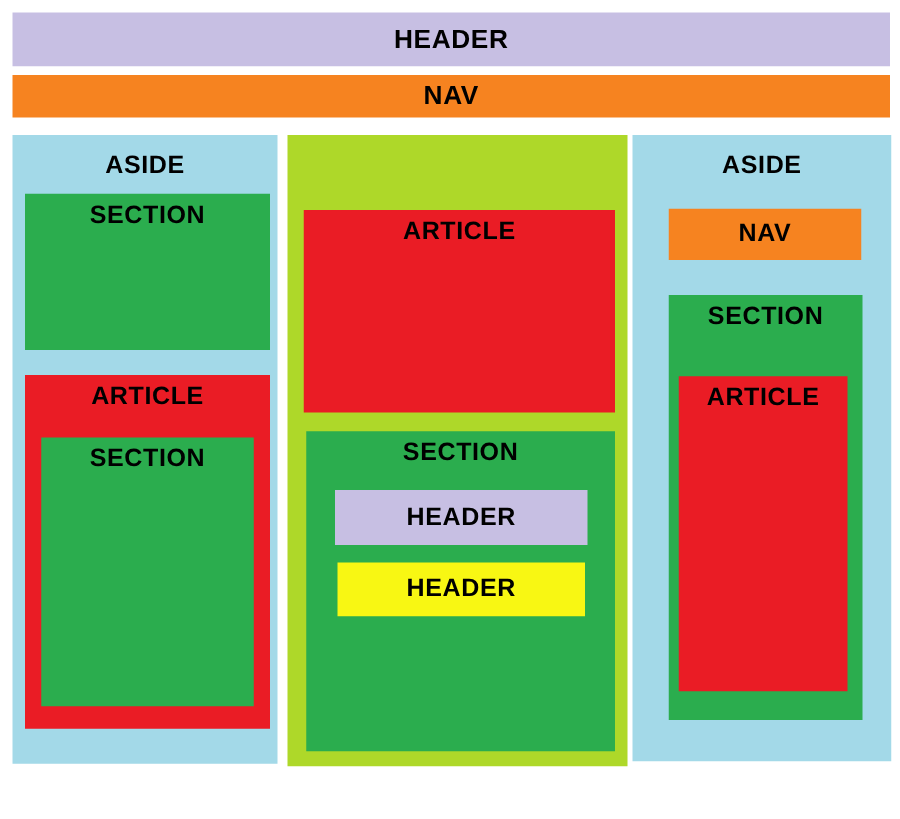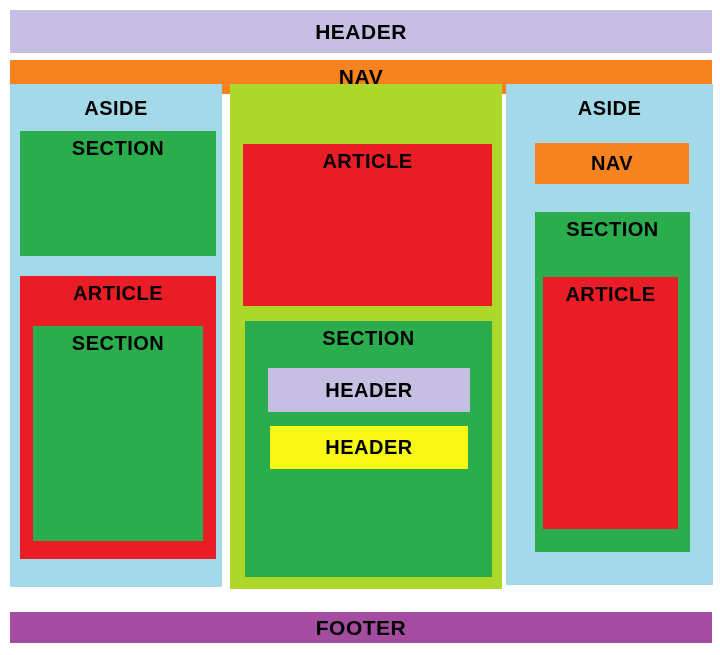--- a/index.html
+++ b/index.html
@@ -21,21 +21,21 @@
   }
 
   
   .bar { position: absolute; left: 10px; width: 702px; display: flex; align-items: center; justify-content: center; }
   .bar .lbl { font-size: 21px; }
   .bar-header { top: 10px;  height: 43px; background: var(--c-header, #C7BFE3); }
   .bar-nav    { top: 60px;  height: 34px; background: var(--c-nav, #F68320); }
   .bar-footer { top: 612px; height: 31px; background: var(--c-footer, #A44C9F); }
 
   
-  .col { position: absolute; top: 84px; }
+  .col { position: absolute; top: 108px; }
   .col-lbl { padding-top: 13px; }
   .aside-left  { left: 10px;  width: 212px; height: 503px; background: var(--c-aside, #A3D9E8); }
   .main-col    { left: 230px; width: 272px; height: 505px; background: var(--c-main, #AED829); }
   .aside-right { left: 506px; width: 207px; height: 501px; background: var(--c-aside, #A3D9E8); }
 
   .abs { position: absolute; }
   .box-lbl { padding-top: 6px; }
 
   .green { background: var(--c-section, #2BAD4E); }
   .red   { background: var(--c-article, #EA1C25); }
@@ -114,17 +114,14 @@
     </div>
 
     <div class="abs green r-section">
       <span class="lbl box-lbl">SECTION</span>
       <div class="abs red r-article">
         <span class="lbl box-lbl">ARTICLE</span>
       </div>
     </div>
   </div>
 
-  <div class="bar bar-footer">
-    <span class="lbl">FOOTER</span>
-  </div>
 
 </div>
 
 </body></html>

